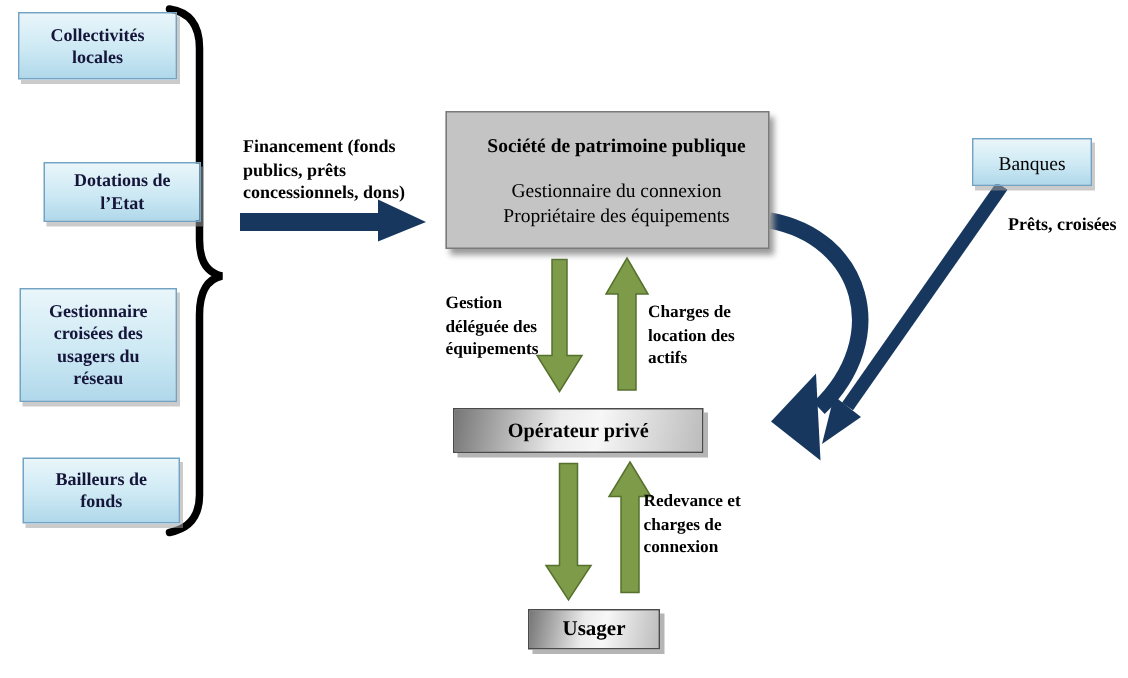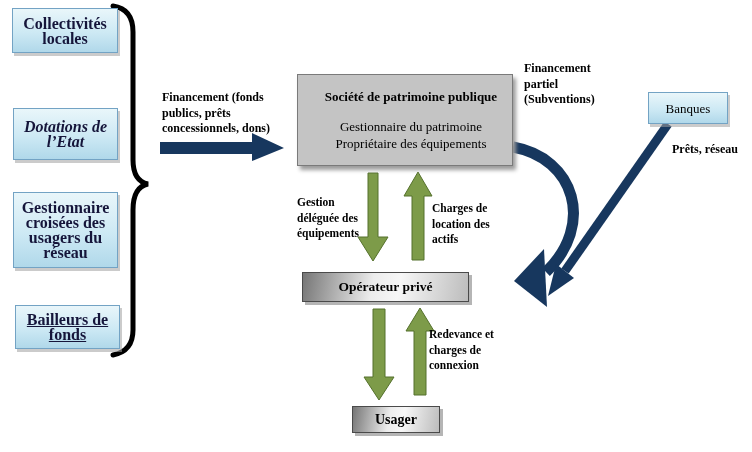--- a/index.html
+++ b/index.html
@@ -18,21 +18,21 @@
     position:relative;width:752px;height:452px;background:#fff;
     font-family:"Liberation Serif", serif;color:#000;overflow:hidden;
   }
   .layer{position:absolute;left:0;top:0;width:752px;height:452px;pointer-events:none;}
   .navy-fill{fill:var(--navy);}
   .navy-stroke{stroke:var(--navy);fill:none;}
   .green-shape{fill:var(--green);stroke:var(--green-border);stroke-width:1;}
   .brace-stroke{stroke:#000;fill:none;stroke-width:5;stroke-linecap:round;}
   .src-box{
     position:absolute;display:flex;align-items:center;justify-content:center;
-    text-align:center;font-weight:bold;font-size:16px;line-height:15px;
+    text-align:center;font-weight:bold;font-size:12px;line-height:15px;
     color:var(--box-text);white-space:pre-line;
     background:linear-gradient(180deg,var(--box-blue-light) 0%,var(--box-blue-mid) 55%,var(--box-blue-dark) 100%);
     border:1px solid var(--box-blue-border);
     box-shadow:2px 3px 0 rgba(160,160,160,.55);
     box-sizing:border-box;
   }
   .banques-box{font-weight:normal;font-size:13px;}
   .societe-box{
     position:absolute;display:flex;flex-direction:column;align-items:center;justify-content:center;
     text-align:center;background:var(--gray-box);border:1px solid #7a7a7a;
@@ -71,48 +71,45 @@
 
     <polygon class="green-shape" points="368,173 378,173 378,237 388,237 373,261 358,237 368,237"></polygon>
     <polygon class="green-shape" points="418,172 432,196 424,196 424,260 412,260 412,196 404,196"></polygon>
 
     <polygon class="green-shape" points="373,309 385,309 385,377 394,377 379,400 364,377 373,377"></polygon>
     <polygon class="green-shape" points="420,308 434,331 426,331 426,395 414,395 414,331 406,331"></polygon>
   </svg>
 
   <div class="src-box" style="left:12px;top:8px;width:106px;height:45px;">Collectivités
 locales</div>
-  <div class="src-box" style="left:13px;top:108px;width:105px;height:52px;font-style:italic;">Dotations de
+  <div class="src-box" style="left:29px;top:108px;width:105px;height:40px;">Dotations de
 l’Etat</div>
   <div class="src-box" style="left:13px;top:192px;width:105px;height:76px;">Gestionnaire
 croisées des
 usagers du
 réseau</div>
-  <div class="src-box" style="left:15px;top:305px;width:105px;height:44px;text-decoration:underline;">Bailleurs de
+  <div class="src-box" style="left:15px;top:305px;width:105px;height:44px;">Bailleurs de
 fonds</div>
 
   <div class="societe-box" style="left:297px;top:74px;width:216px;height:92px;">
     <div class="societe-title">Société de patrimoine publique</div>
-    <div class="societe-sub">Gestionnaire du patrimoine
+    <div class="societe-sub">Gestionnaire du connexion
 Propriétaire des équipements</div>
   </div>
 
   <div class="src-box banques-box" style="left:648px;top:92px;width:80px;height:32px;color:#000;">Banques</div>
 
   <div class="metal-box" style="left:302px;top:272px;width:167px;height:30px;">Opérateur privé</div>
 
   <div class="metal-box" style="left:352px;top:406px;width:88px;height:27px;font-size:14px;">Usager</div>
 
   <div class="flow-label big" style="left:162px;top:90px;width:130px;">Financement (fonds
 publics, prêts
 concessionnels, dons)</div>
-  <div class="flow-label big" style="left:524px;top:61px;width:100px;">Financement
-partiel
-(Subventions)</div>
-  <div class="flow-label big" style="left:672px;top:142px;width:80px;">Prêts, réseau</div>
+  <div class="flow-label big" style="left:672px;top:142px;width:80px;">Prêts, croisées</div>
   <div class="flow-label" style="left:297px;top:195px;width:72px;">Gestion
 déléguée des
 équipements</div>
   <div class="flow-label" style="left:432px;top:201px;width:72px;">Charges de
 location des
 actifs</div>
   <div class="flow-label" style="left:429px;top:327px;width:80px;">Redevance et
 charges de
 connexion</div>
 

